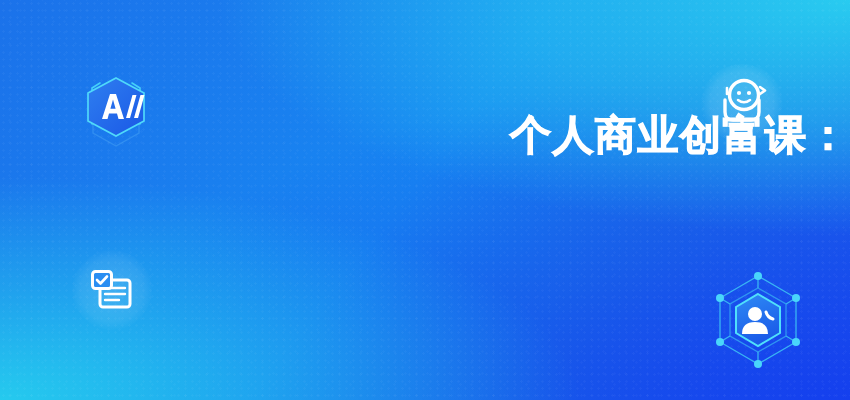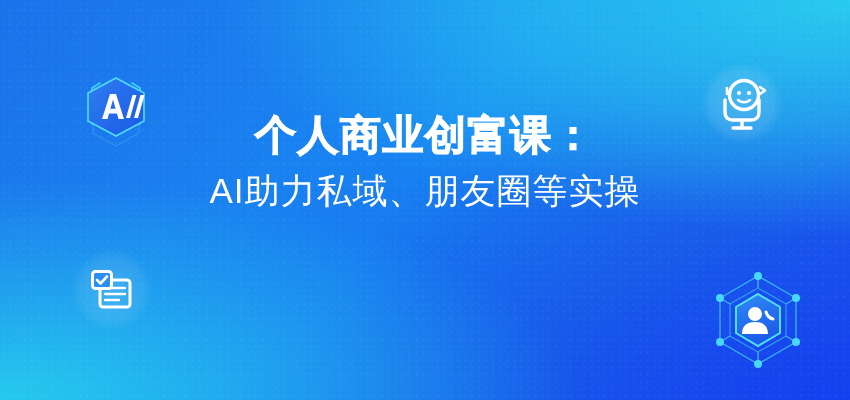--- a/index.html
+++ b/index.html
@@ -48,20 +48,21 @@
   }
   .line {
     display: block;
     white-space: nowrap;
   }
   .line-1 {
     font-size: 41px;
     font-weight: 700;
     letter-spacing: 1.5px;
     padding: 3px 0;
+    text-align: right;
     -webkit-text-stroke: 1.15px #ffffff;
   }
   .line-2 {
     font-size: 41px;
     font-weight: 700;
     letter-spacing: 1.5px;
     padding: 11px 0 3px;
     -webkit-text-stroke: 1.15px #ffffff;
   }
   .line-3 {
@@ -209,16 +210,15 @@
 
       <circle cx="49" cy="46" r="7" fill="#ffffff"></circle>
       <path d="M36,66 Q36,54 49,54 Q62,54 62,66 Z" fill="#ffffff"></path>
 
       <path d="M60,44 A10,10 0 0,0 67,51" fill="none" stroke="#ffffff" stroke-width="3" stroke-linecap="round"></path>
     </svg>
   </div>
 
   <div class="headline">
     <span class="line line-1">个人商业创富课：</span>
-    <span class="line line-3">AI助力私域、朋友圈等实操</span>
   </div>
 
 </div>
 
 </body></html>

